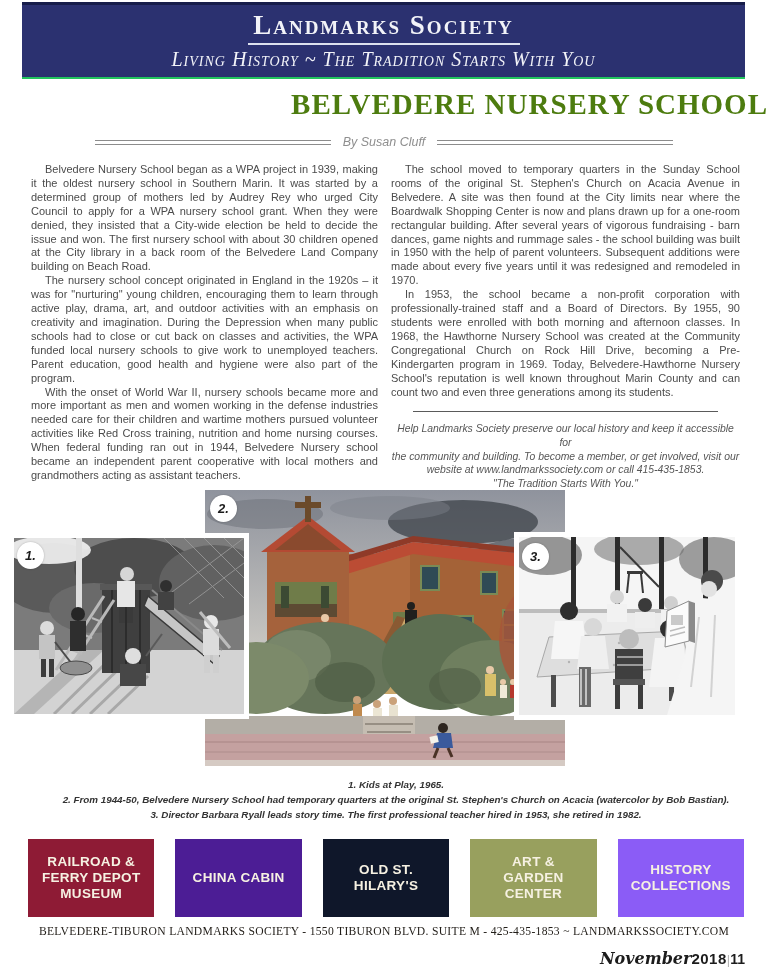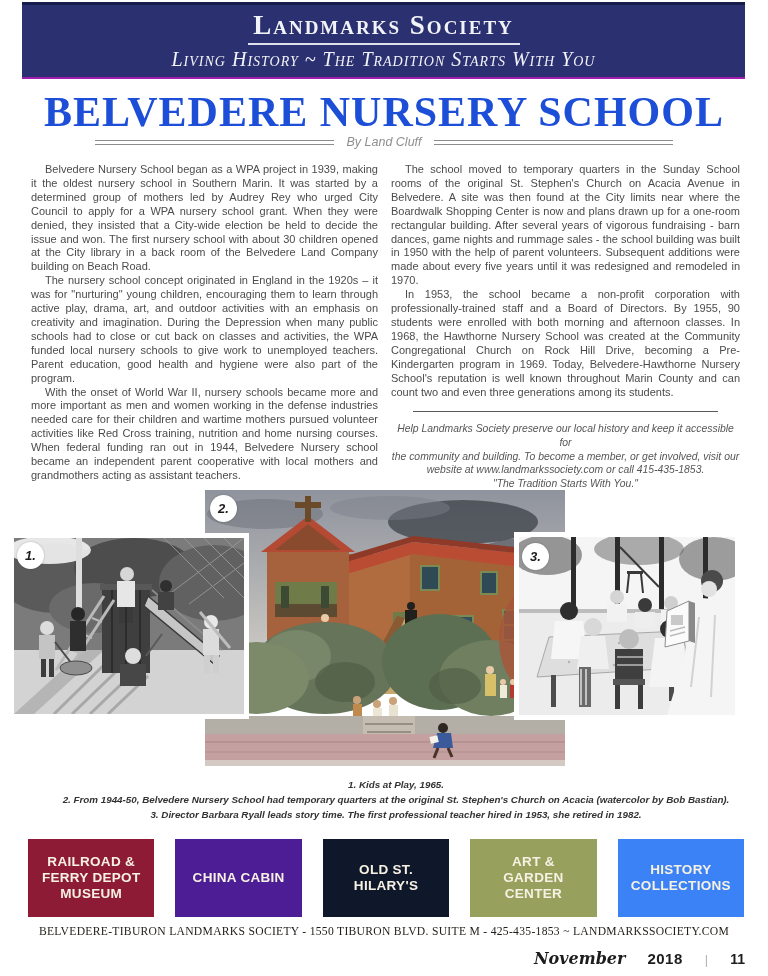--- a/index.html
+++ b/index.html
@@ -7,41 +7,41 @@
   .page {
     position:relative; width:768px; height:976px; margin:0 auto;
     background:#ffffff; overflow:hidden;
     font-family:"Liberation Sans", sans-serif;
   }
   
   .banner {
     position:absolute; left:22px; top:2px; width:723px; height:77px;
     background:#2b3170;
     border-top:3px solid #171d4a;
-    border-bottom:2px solid #a21caf;
+    border-bottom:2px solid #22c55e;
     text-align:center; color:#f2f3f8;
   }
   .banner-title {
     margin-top:6px;
     font-family:"Liberation Serif", serif;
     font-variant:small-caps; font-weight:bold;
     font-size:27px; letter-spacing:2px; line-height:1.1;
   }
   .banner-rule { width:272px; height:2px; background:#dde1ee; margin:2px auto 3px auto; }
   .banner-tagline {
     font-family:"Liberation Serif", serif;
     font-style:italic; font-variant:small-caps;
     font-size:20px; letter-spacing:1px;
   }
   
   .article-title {
     position:absolute; left:0; top:88px; width:100%;
-    text-align:center;
+    text-align:right;
     font-family:"Liberation Serif", serif; font-weight:bold;
-    font-size:42px; letter-spacing:1px; color:#1d4ed8;
+    font-size:29px; letter-spacing:1px; color:#4d7c0f;
   }
   .byline-row {
     position:absolute; left:95px; top:134px; width:578px; height:16px;
     display:flex; align-items:center; gap:12px;
   }
   .double-rule { flex:1; height:5px; border-top:1px solid #8c8c8c; border-bottom:1px solid #8c8c8c; }
   .byline-text { font-style:italic; color:#8f8f8f; font-size:12.5px; white-space:nowrap; }
   
   .col {
     position:absolute; top:163px;
@@ -86,42 +86,42 @@
     padding:4px 10px;
   }
   
   .footer-line {
     position:absolute; left:0; top:925px; width:100%; text-align:center;
     font-family:"Liberation Serif", serif; font-weight:normal;
     font-size:11.6px; letter-spacing:0.3px; color:#211d18;
   }
   .page-info {
     position:absolute; right:23px; top:949px; height:22px;
-    display:flex; align-items:baseline; gap:22px; color:#1c1c1c;text-align:center;
+    display:flex; align-items:baseline; gap:0; color:#1c1c1c;text-align:center;
   }
   .pi-month { font-family:"DejaVu Serif", serif; font-style:italic; font-weight:bold; font-size:16px; }
   .pi-year  { font-weight:bold; font-size:15px; letter-spacing:0.5px; }
   .pi-sep   { color:#b3b3b3; font-size:13px; }
   .pi-num   { font-weight:bold; font-size:14px; }
 </style>
 </head>
 <body>
 
 <div class="page">
 
   <div class="banner">
     <div class="banner-title">Landmarks Society</div>
     <div class="banner-rule"></div>
     <div class="banner-tagline">Living History ~ The Tradition Starts With You</div>
   </div>
 
   <div class="article-title">BELVEDERE NURSERY SCHOOL</div>
   <div class="byline-row">
     <div class="double-rule"></div>
-    <div class="byline-text">By Land Cluff</div>
+    <div class="byline-text">By Susan Cluff</div>
     <div class="double-rule"></div>
   </div>
 
   <div class="col col-left">
     <p>Belvedere Nursery School began as a WPA project in 1939, making it the oldest nursery school in Southern Marin. It was started by a determined group of mothers led by Audrey Rey who urged City Council to apply for a WPA nursery school grant. When they were denied, they insisted that a City-wide election be held to decide the issue and won. The first nursery school with about 30 children opened at the City library in a back room of the Belvedere Land Company building on Beach Road.</p>
     <p>The nursery school concept originated in England in the 1920s – it was for "nurturing" young children, encouraging them to learn through active play, drama, art, and outdoor activities with an emphasis on creativity and imagination. During the Depression when many public schools had to close or cut back on classes and activities, the WPA funded local nursery schools to give work to unemployed teachers. Parent education, good health and hygiene were also part of the program.</p>
     <p>With the onset of World War II, nursery schools became more and more important as men and women working in the defense industries needed care for their children and wartime mothers pursued volunteer activities like Red Cross training, nutrition and home nursing courses. When federal funding ran out in 1944, Belvedere Nursery school became an independent parent cooperative with local mothers and grandmothers acting as assistant teachers.</p>
   </div>
 
   <div class="col col-right">
@@ -385,21 +385,21 @@
     <div>1. Kids at Play, 1965.</div>
     <div>2. From 1944-50, Belvedere Nursery School had temporary quarters at the original St. Stephen's Church on Acacia (watercolor by Bob Bastian).</div>
     <div>3. Director Barbara Ryall leads story time. The first professional teacher hired in 1953, she retired in 1982.</div>
   </div>
 
   <div class="nav-row">
     <div class="nav-box" style="background-color: rgb(142, 27, 53);">RAILROAD &amp; FERRY DEPOT MUSEUM</div>
     <div class="nav-box" style="background-color: #4c1d95;">CHINA CABIN</div>
     <div class="nav-box" style="background-color: #0f172a;">OLD ST. HILARY'S</div>
     <div class="nav-box" style="background-color: rgb(152, 160, 94);">ART &amp; GARDEN CENTER</div>
-    <div class="nav-box" style="background-color: #3b82f6;">HISTORY COLLECTIONS</div>
+    <div class="nav-box" style="background-color: #8b5cf6;">HISTORY COLLECTIONS</div>
   </div>
 
   <div class="footer-line">BELVEDERE-TIBURON LANDMARKS SOCIETY - 1550 TIBURON BLVD. SUITE M - 425-435-1853 ~ LANDMARKSSOCIETY.COM</div>
 
   <div class="page-info">
     <span class="pi-month">November</span>
     <span class="pi-year">2018</span>
     <span class="pi-sep">|</span>
     <span class="pi-num">11</span>
   </div>

